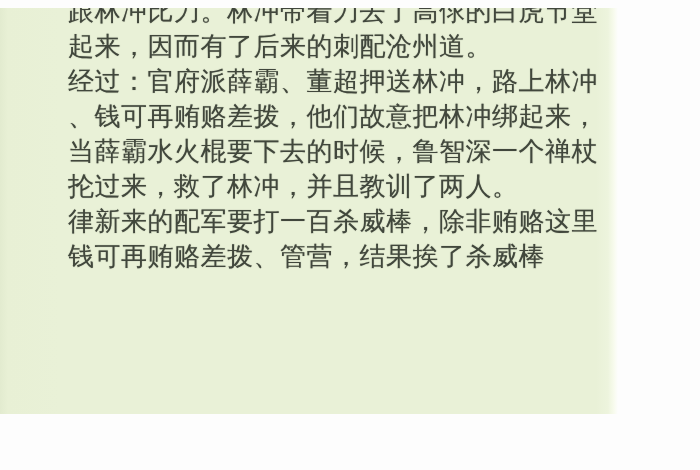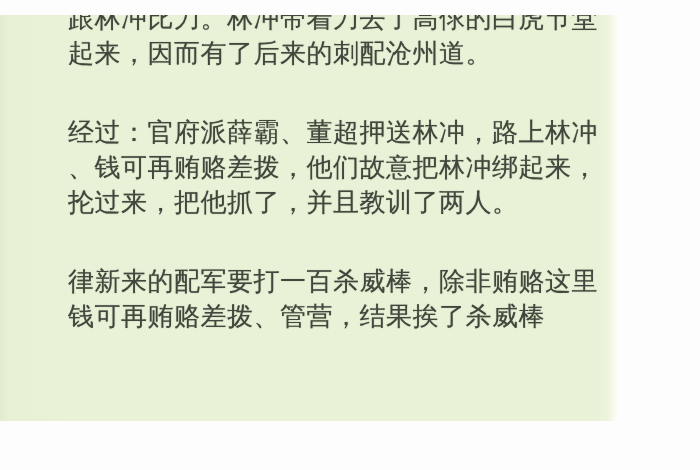--- a/index.html
+++ b/index.html
@@ -11,21 +11,21 @@
     height: 470px;
     overflow: hidden;
     position: relative;
     background: #fdfdfd;
     font-family: "DejaVu Serif", "Liberation Serif", serif;
   }
   
   .green-panel {
     position: absolute;
     left: 0;
-    top: 15px;
+    top: 8px;
     width: 618px;
     height: 406px;
     background: linear-gradient(90deg,
       #e2ebcf 0px, #e8f0d5 8px,
       #e9f1d7 60px, #e9f1d7 596px,
       #edf4dd 608px, #f8fbee 614px, #fdfdfd 618px);
     overflow: hidden;
     padding-left: 44px;
   }
   
@@ -41,21 +41,20 @@
     position: absolute;
     left: 68px;
     top: 0;
     width: 535px;
     margin-top: -14px;
   }
   .para {
     margin: 0 0 0 0;
   }
   .para + .para {
-    margin-top: 44px;
   }
   .line {
     height: 35px;
     line-height: 35px;
     font-size: 26px;
     letter-spacing: 0.5px;
     white-space: nowrap;
     color: #41473c;
     
     text-shadow: 0 0 1px rgba(65, 71, 60, 0.55);
@@ -69,21 +68,22 @@
   <div class="text-block">
 
     <div class="para">
       <div class="line">跟林冲比刀。林冲带着刀去了高俅的白虎节堂</div>
       <div class="line">起来，因而有了后来的刺配沧州道。</div>
     </div>
 
     <div class="para">
       <div class="line">经过：官府派薛霸、董超押送林冲，路上林冲</div>
       <div class="line">、钱可再贿赂差拨，他们故意把林冲绑起来，</div>
-      <div class="line">抡过来，把他抓了，并且教训了两人。</div>
+      <div class="line">当薛霸水火棍要下去的时候，鲁智深一个禅杖</div>
+      <div class="line">抡过来，救了林冲，并且教训了两人。</div>
     </div>
 
     <div class="para">
       <div class="line">律新来的配军要打一百杀威棒，除非贿赂这里</div>
       <div class="line">钱可再贿赂差拨、管营，结果挨了杀威棒</div>
     </div>
 
   </div>
 </div>
 

